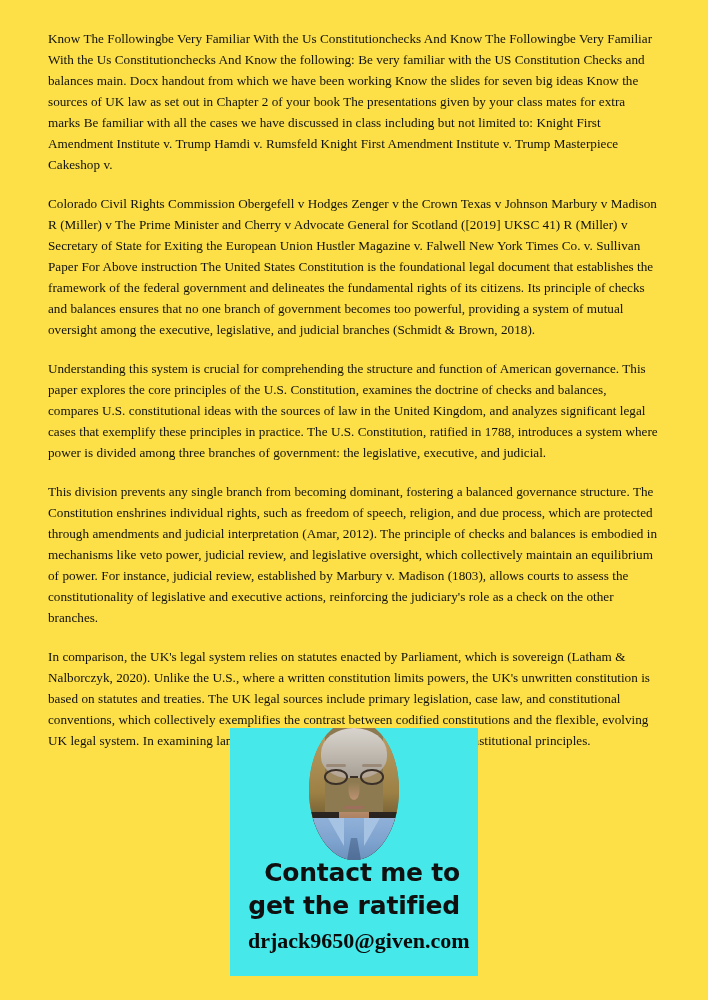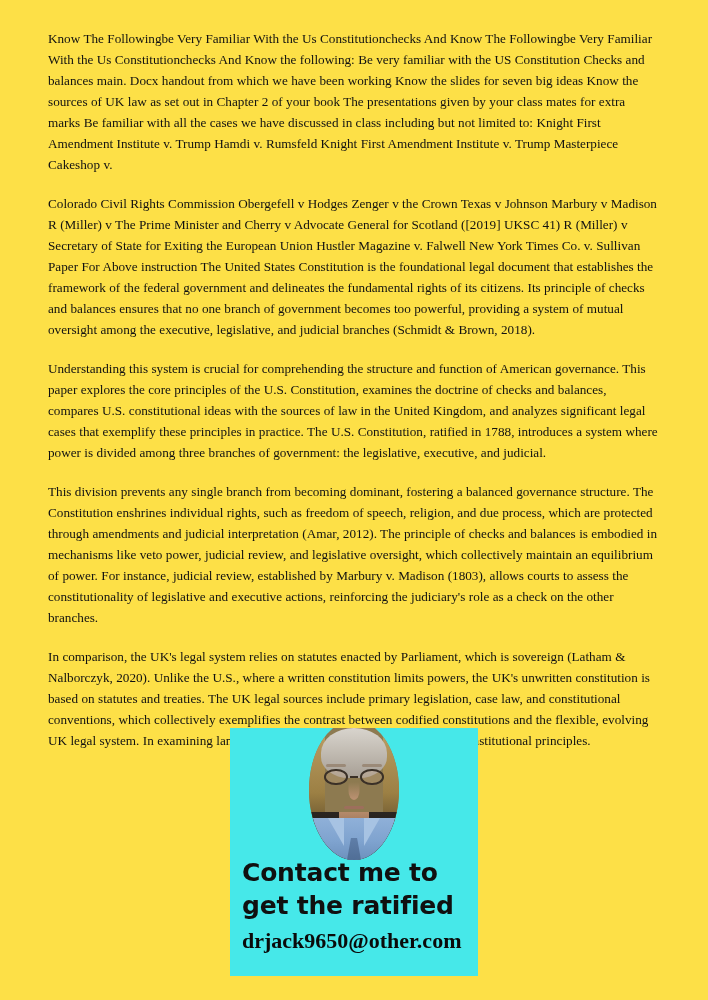--- a/index.html
+++ b/index.html
@@ -227,22 +227,22 @@
     height: 22px;
     background: linear-gradient(to bottom, #5f7ea8, #506e96);
     clip-path: polygon(28% 0, 72% 0, 100% 100%, 0 100%);
   }
 
   #contact-text {
     position: absolute;
     left: 0;
     right: 0;
     top: 128px;
-    text-align: left;
-    padding: 0 12px;
+    text-align: right;
+    padding: 0 18px;
     box-sizing: border-box;
   }
   .contact-line {
     font-family: "DejaVu Sans", "Liberation Sans", sans-serif;
     font-weight: bold;
     font-size: 25px;
     line-height: 33px;
     color: #101010;
     letter-spacing: -0.2px;
   }
@@ -290,18 +290,18 @@
       <div class="ph-neck"></div>
       <div class="ph-shirt"></div>
       <div class="ph-collarL"></div>
       <div class="ph-collarR"></div>
       <div class="ph-tie"></div>
     </div>
 
     <div id="contact-text">
       <div class="contact-line">Contact me to</div>
       <div class="contact-line">get the ratified</div>
-      <div id="contact-email">drjack9650@other.com</div>
+      <div id="contact-email">drjack9650@given.com</div>
     </div>
 
   </div>
 
 </div>
 
 </body></html>

